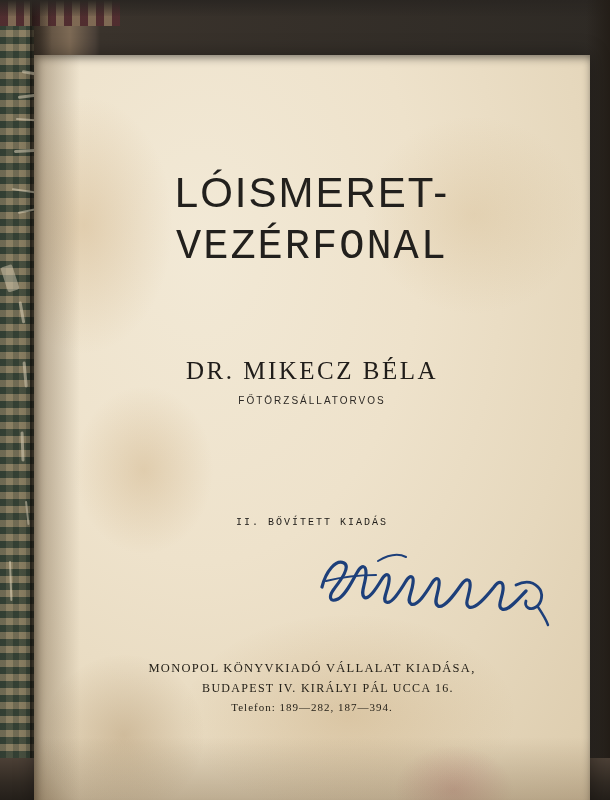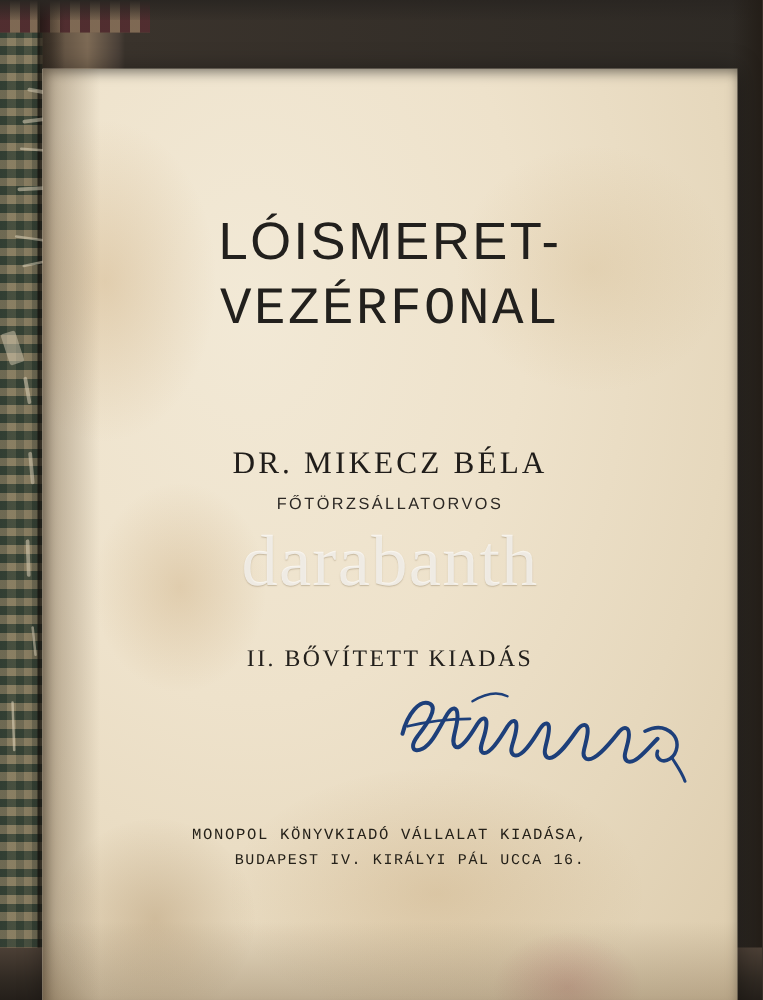--- a/index.html
+++ b/index.html
@@ -170,40 +170,40 @@
     font-family: Liberation Serif, serif;
     font-size: 25px;
     letter-spacing: 2.5px;
     color: #201d1a;
   }
   .author-title {
     position: absolute;
     left: 0; right: 0;
     top: 340px;
     font-family: "Liberation Sans", sans-serif;
-    font-size: 13px;
+    font-size: 10px;
     letter-spacing: 2px;
     color: #2c2824;
   }
 
   .edition {
     position: absolute;
     left: 0; right: 0;
     top: 462px;
-    font-family: Liberation Serif, serif;
-    font-size: 19px;
+    font-family: Liberation Mono, monospace;
+    font-size: 10px;
     letter-spacing: 2px;
     color: #23201c;
   }
 
   .imprint {
     position: absolute;
     left: 0; right: 0;
     top: 603px;
-    font-family: Liberation Mono, monospace;
+    font-family: Liberation Serif, serif;
     font-size: 12.5px;
     letter-spacing: 1.3px;
     line-height: 1.65;
     color: #252119;
   }
   .imprint .line2 { font-size: 12px; padding-left: 32px; }
   .imprint .line3 { font-size: 11px; letter-spacing: 1px; }
 
   
   .watermark {
@@ -270,34 +270,34 @@
     <div class="content">
 
       <div class="title">
         <span>LÓISMERET-</span>
         <span class="l2">VEZÉRFONAL</span>
       </div>
 
       <div class="author">DR. MIKECZ BÉLA</div>
       <div class="author-title">FŐTÖRZSÁLLATORVOS</div>
 
-      <div class="watermark">darabanth</div>
 
       <div class="edition">II. BŐVÍTETT KIADÁS</div>
 
       <svg class="signature" viewBox="0 0 250 90" xmlns="http://www.w3.org/2000/svg">
         <g fill="none" stroke="#1d3f7a" stroke-width="3.2" stroke-linecap="round" stroke-linejoin="round">
           <path d="M6 46 C 10 30, 20 18, 28 22 C 35 26, 24 40, 18 48 C 12 56, 14 62, 22 58 C 30 54, 36 40, 42 30 C 46 24, 50 24, 50 32 C 50 42, 44 52, 48 56 C 52 60, 60 48, 66 38 C 70 32, 74 32, 73 40 C 72 50, 66 58, 70 61 C 75 64, 84 50, 90 40 C 94 34, 98 34, 97 42 C 96 52, 90 60, 95 63 C 101 66, 110 52, 116 42 C 120 36, 124 36, 123 44 C 122 54, 117 62, 122 65 C 128 68, 138 54, 145 44 C 150 37, 155 37, 154 46 C 153 56, 148 63, 153 66 C 159 69, 170 56, 178 46 C 183 39, 188 40, 187 49 C 186 58, 181 65, 186 68 C 192 71, 202 58, 210 50"></path>
           <path d="M10 40 C 26 36, 44 34, 60 34" stroke-width="2.2"></path>
           <path d="M200 44 C 208 40, 216 40, 222 46 C 228 52, 226 62, 220 66 C 214 70, 208 66, 210 60" stroke-width="2.8"></path>
           <path d="M222 66 C 226 72, 230 78, 232 84" stroke-width="2.4"></path>
           <path d="M62 20 C 72 14, 82 12, 90 16" stroke-width="2"></path>
         </g>
       </svg>
 
       <div class="imprint">
         <div class="line1">MONOPOL KÖNYVKIADÓ VÁLLALAT KIADÁSA,</div>
         <div class="line2">BUDAPEST IV. KIRÁLYI PÁL UCCA 16.</div>
+        <div class="line3">Telefon: 189—282, 187—394.</div>
       </div>
 
     </div>
   </div>
 </div>
 
 </body></html>

